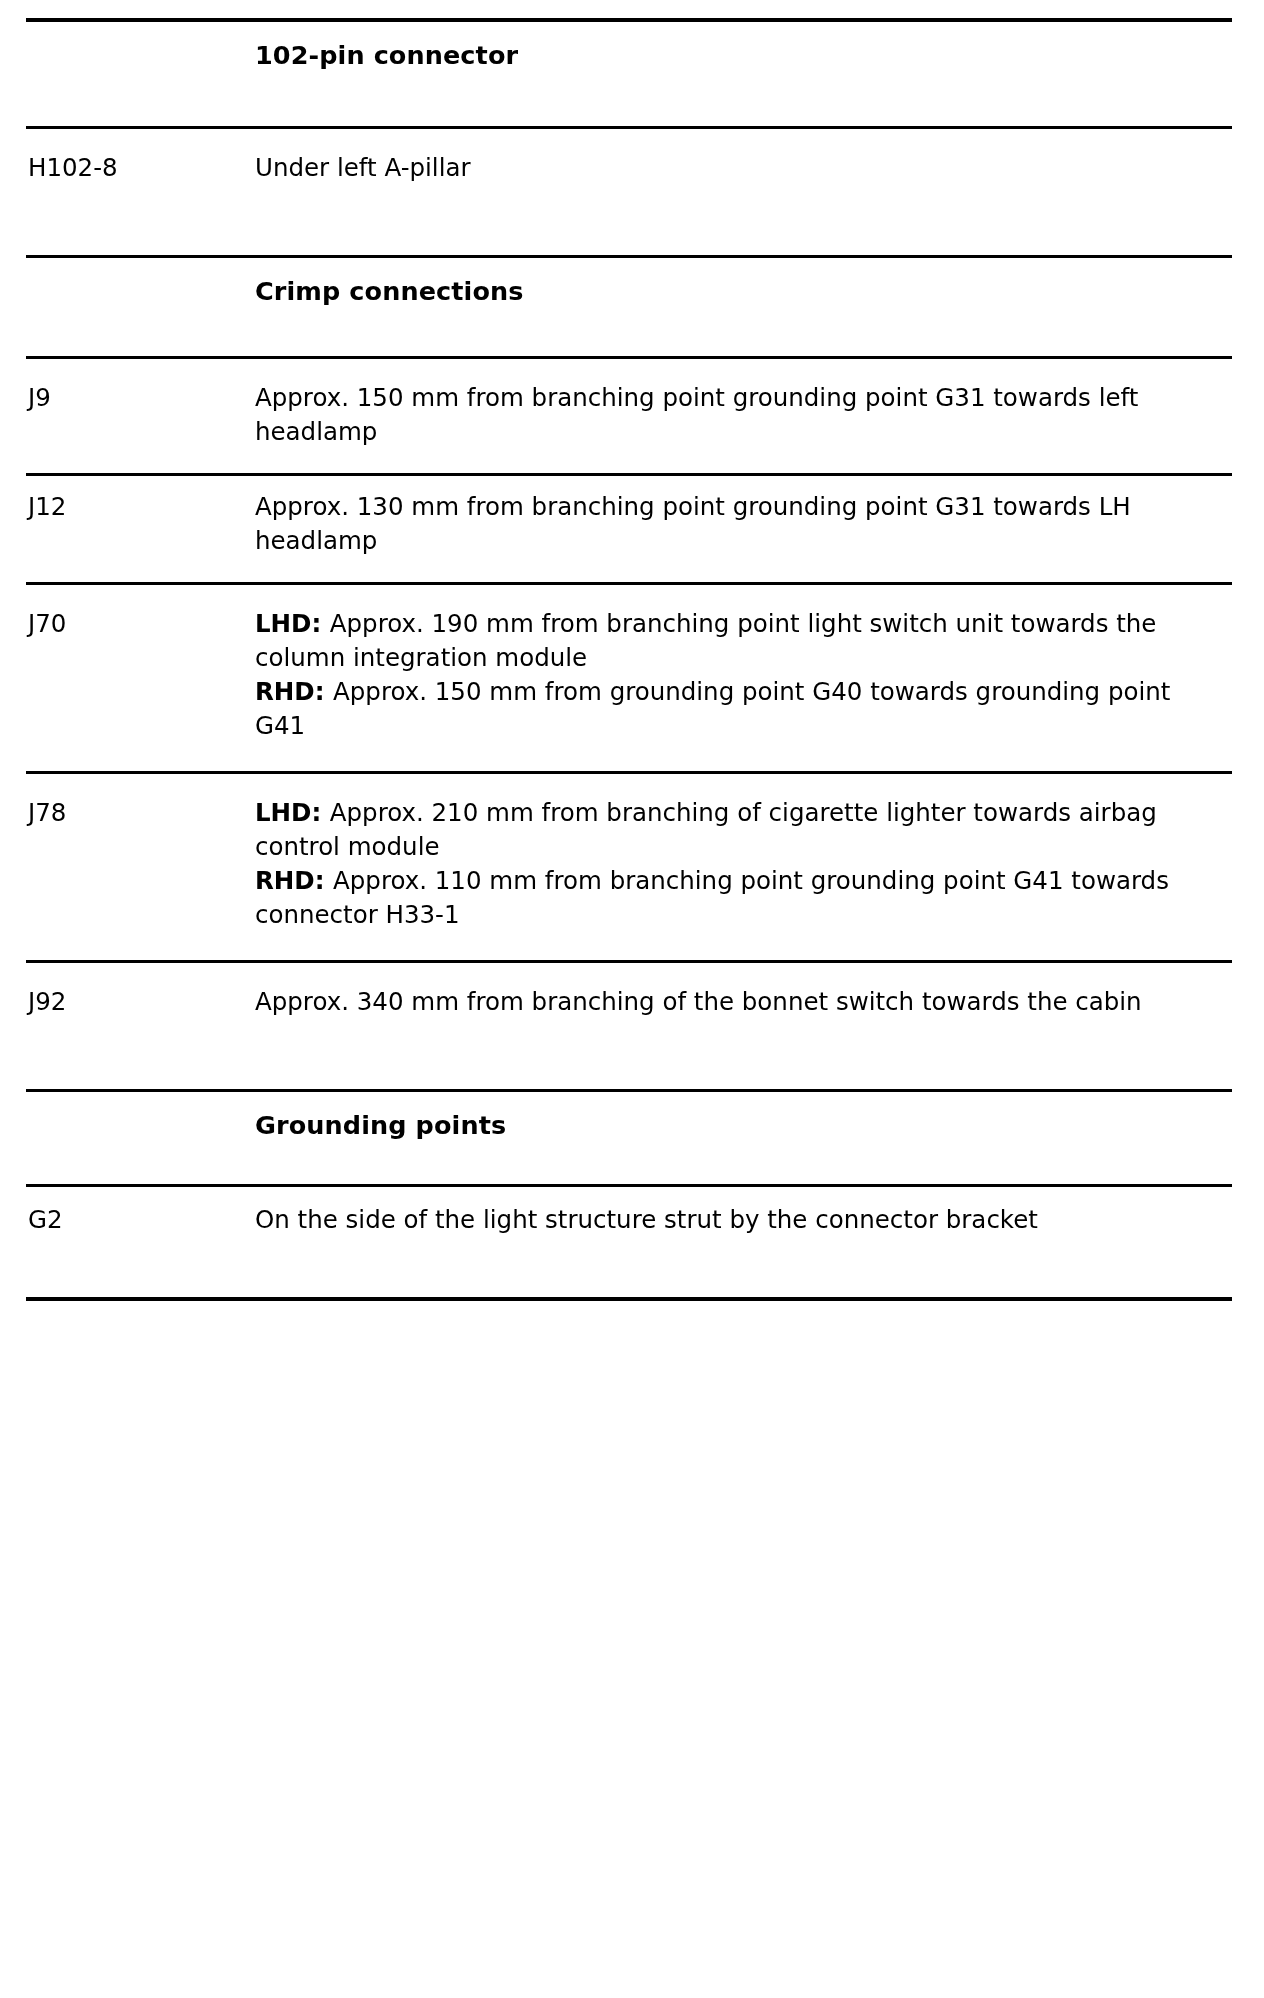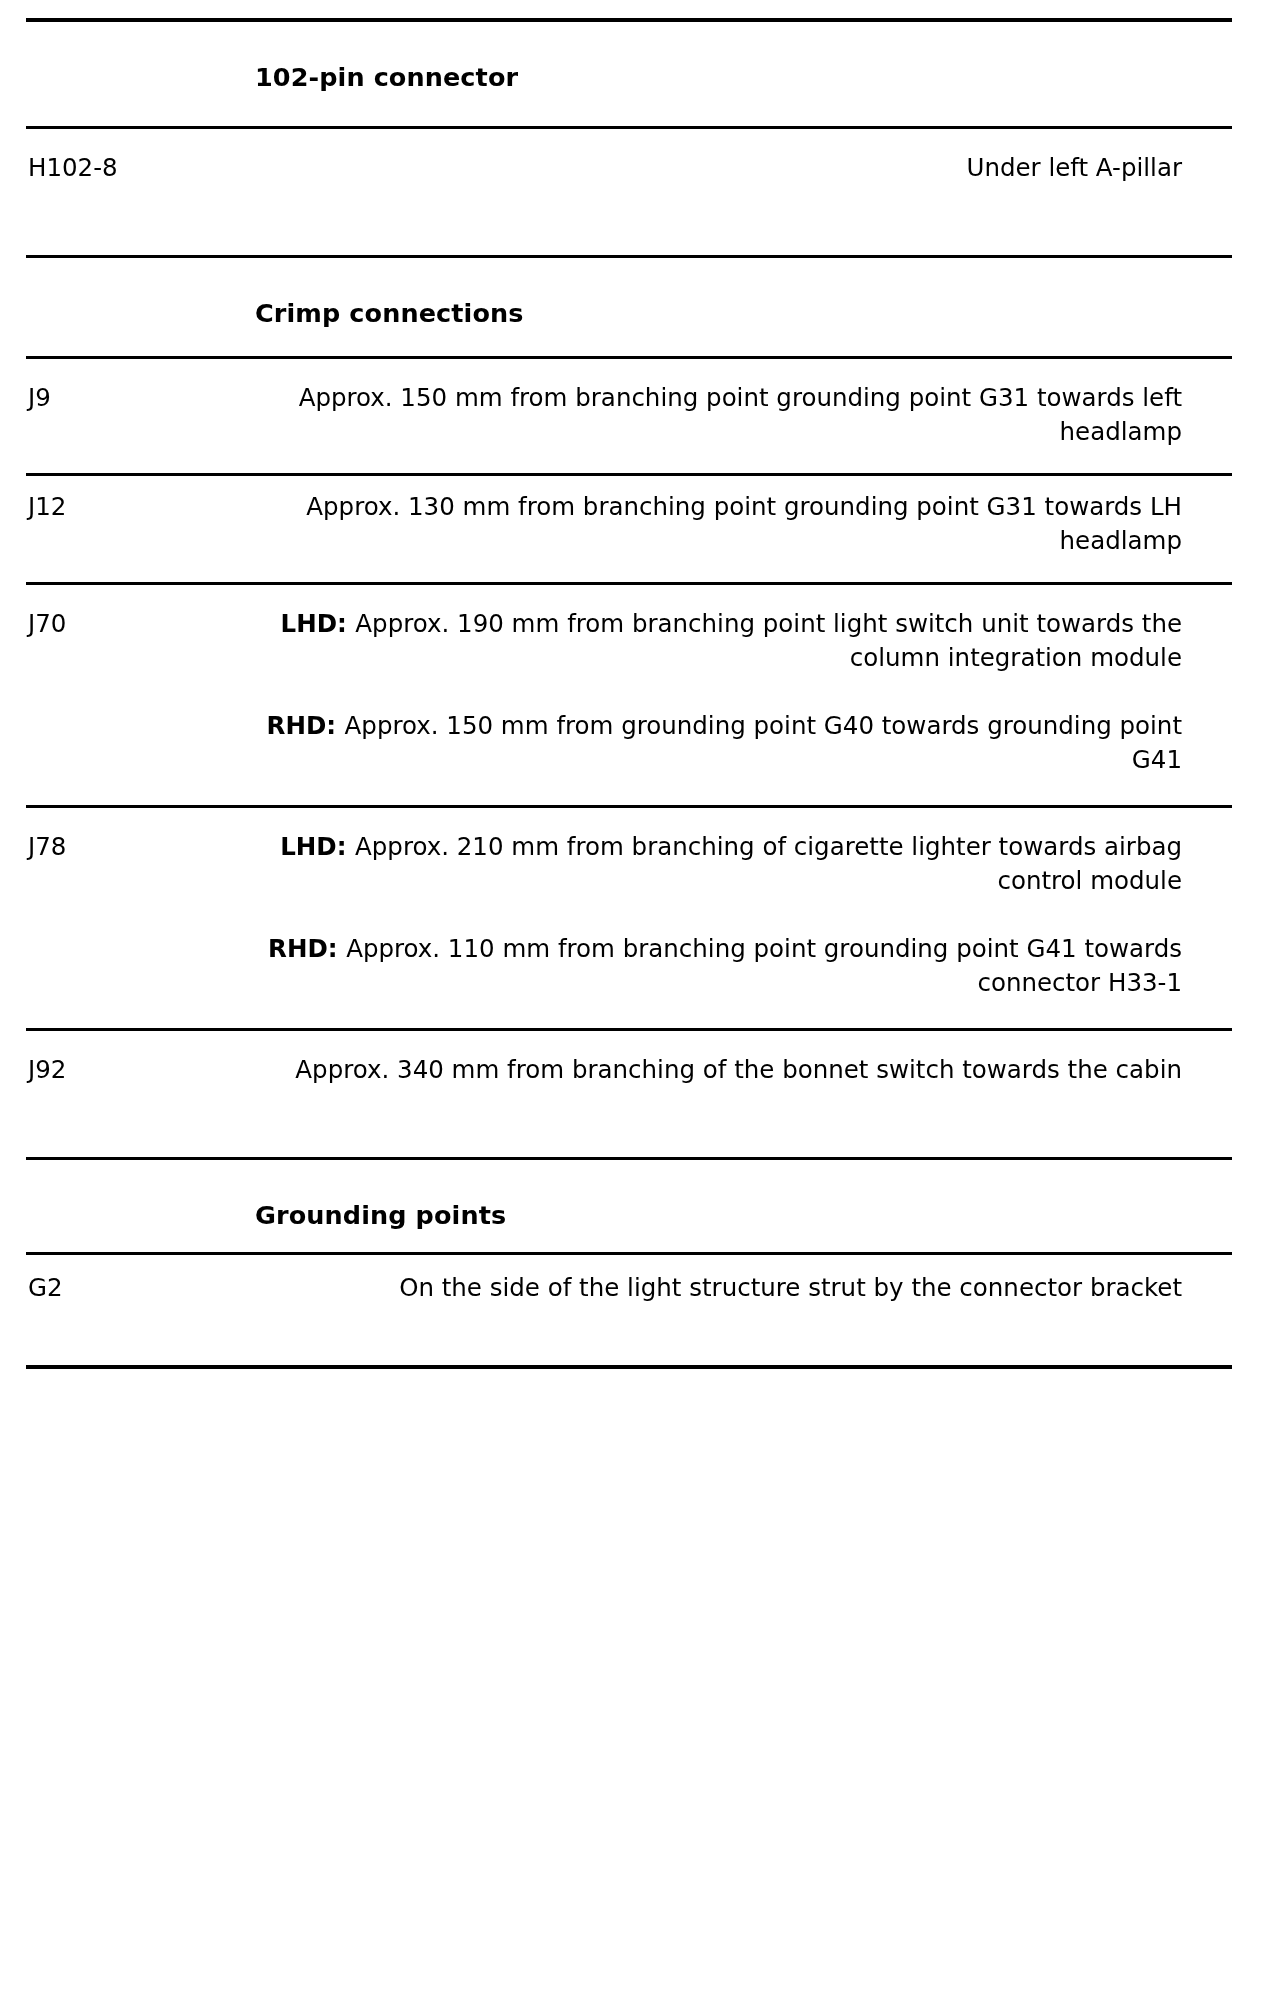--- a/index.html
+++ b/index.html
@@ -56,21 +56,21 @@
     flex: 1 1 auto;
     box-sizing: border-box;
     padding-right: 50px;
   }
 
   
   .section-row {
     height: 104px;
   }
   .section-row .col-val {
-    padding-top: 40px;
+    padding-top: 18px;
   }
   .section-title {
     font-weight: bold;
     font-size: 25.5px;
     line-height: 30px;
     letter-spacing: 0.1px;
   }
 
   
   .data-row .col-key,
@@ -80,27 +80,25 @@
   }
   .key-text {
     font-size: 24.5px;
     line-height: 34px;
     font-weight: normal;
   }
   .val-text {
     font-size: 24.5px;
     line-height: 34px;
     font-weight: normal;
-    text-align: right;
   }
   .val-text .lead {
     font-weight: bold;
   }
   .para + .para {
-    margin-top: 34px;
   }
 
   
   .row-h102 .col-key,
   .row-h102 .col-val { padding-top: 22px; padding-bottom: 70px; }
 
   .row-j9 .col-key,
   .row-j9 .col-val { padding-top: 22px; padding-bottom: 24px; }
 
   .row-j12 .col-key,

